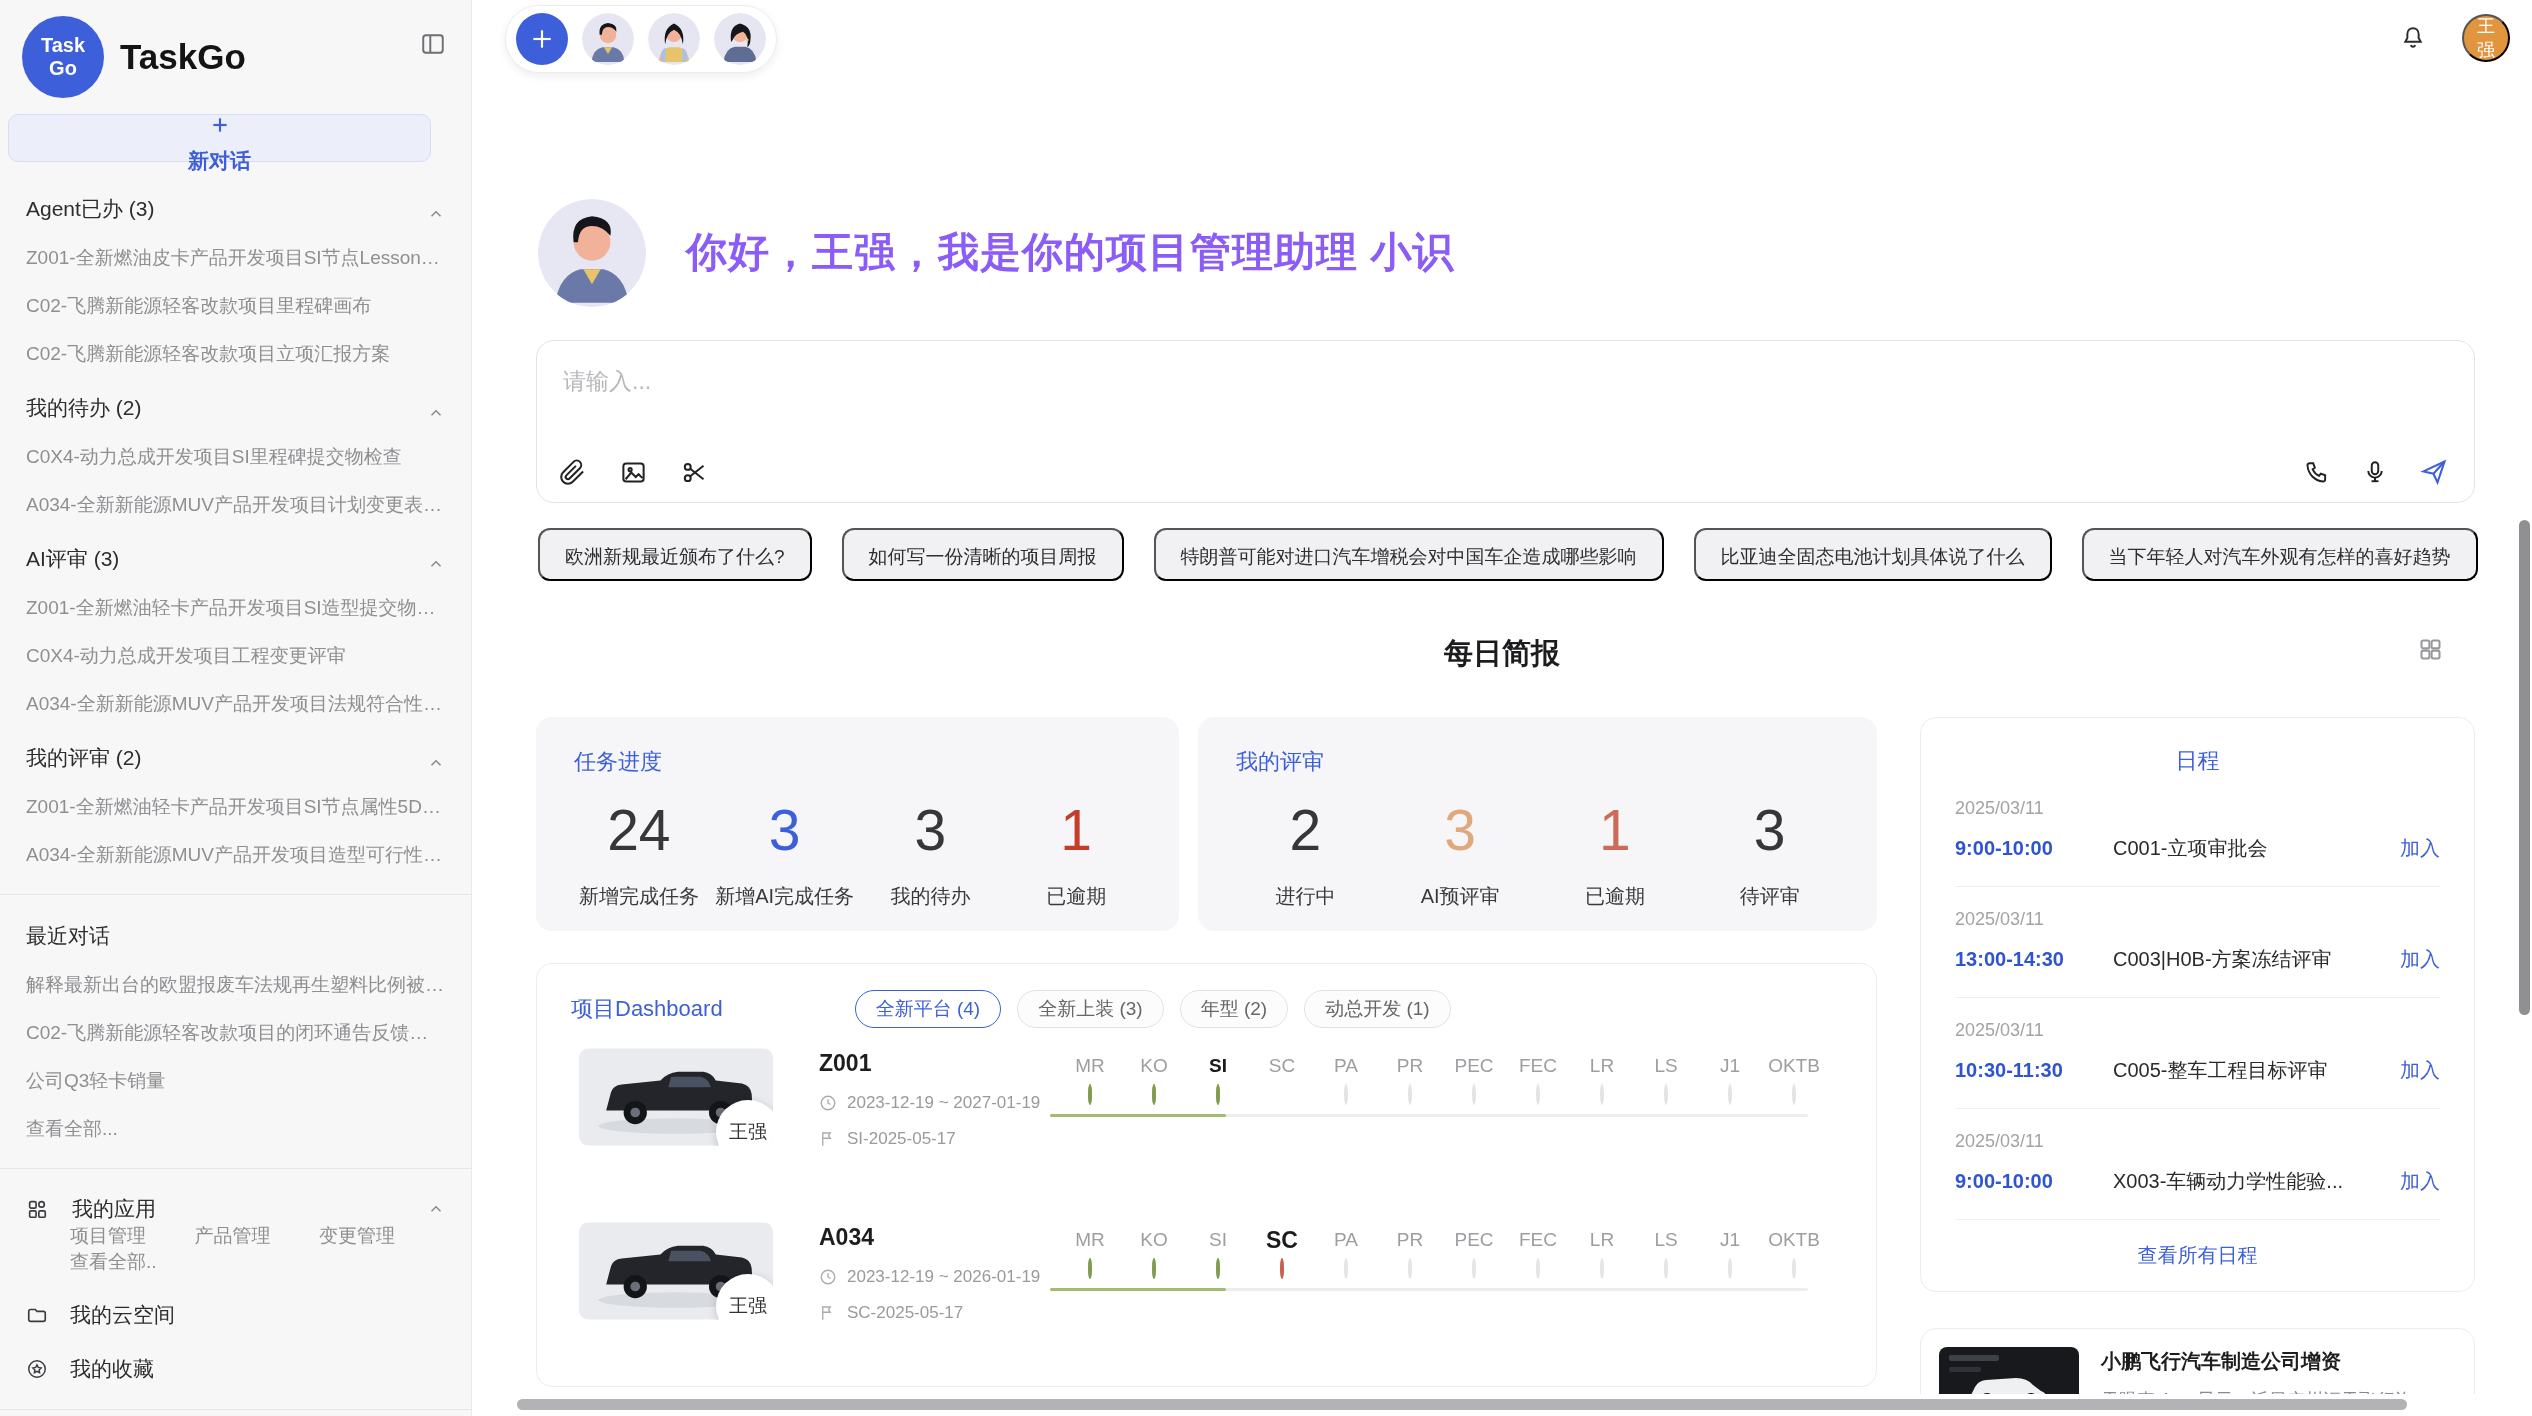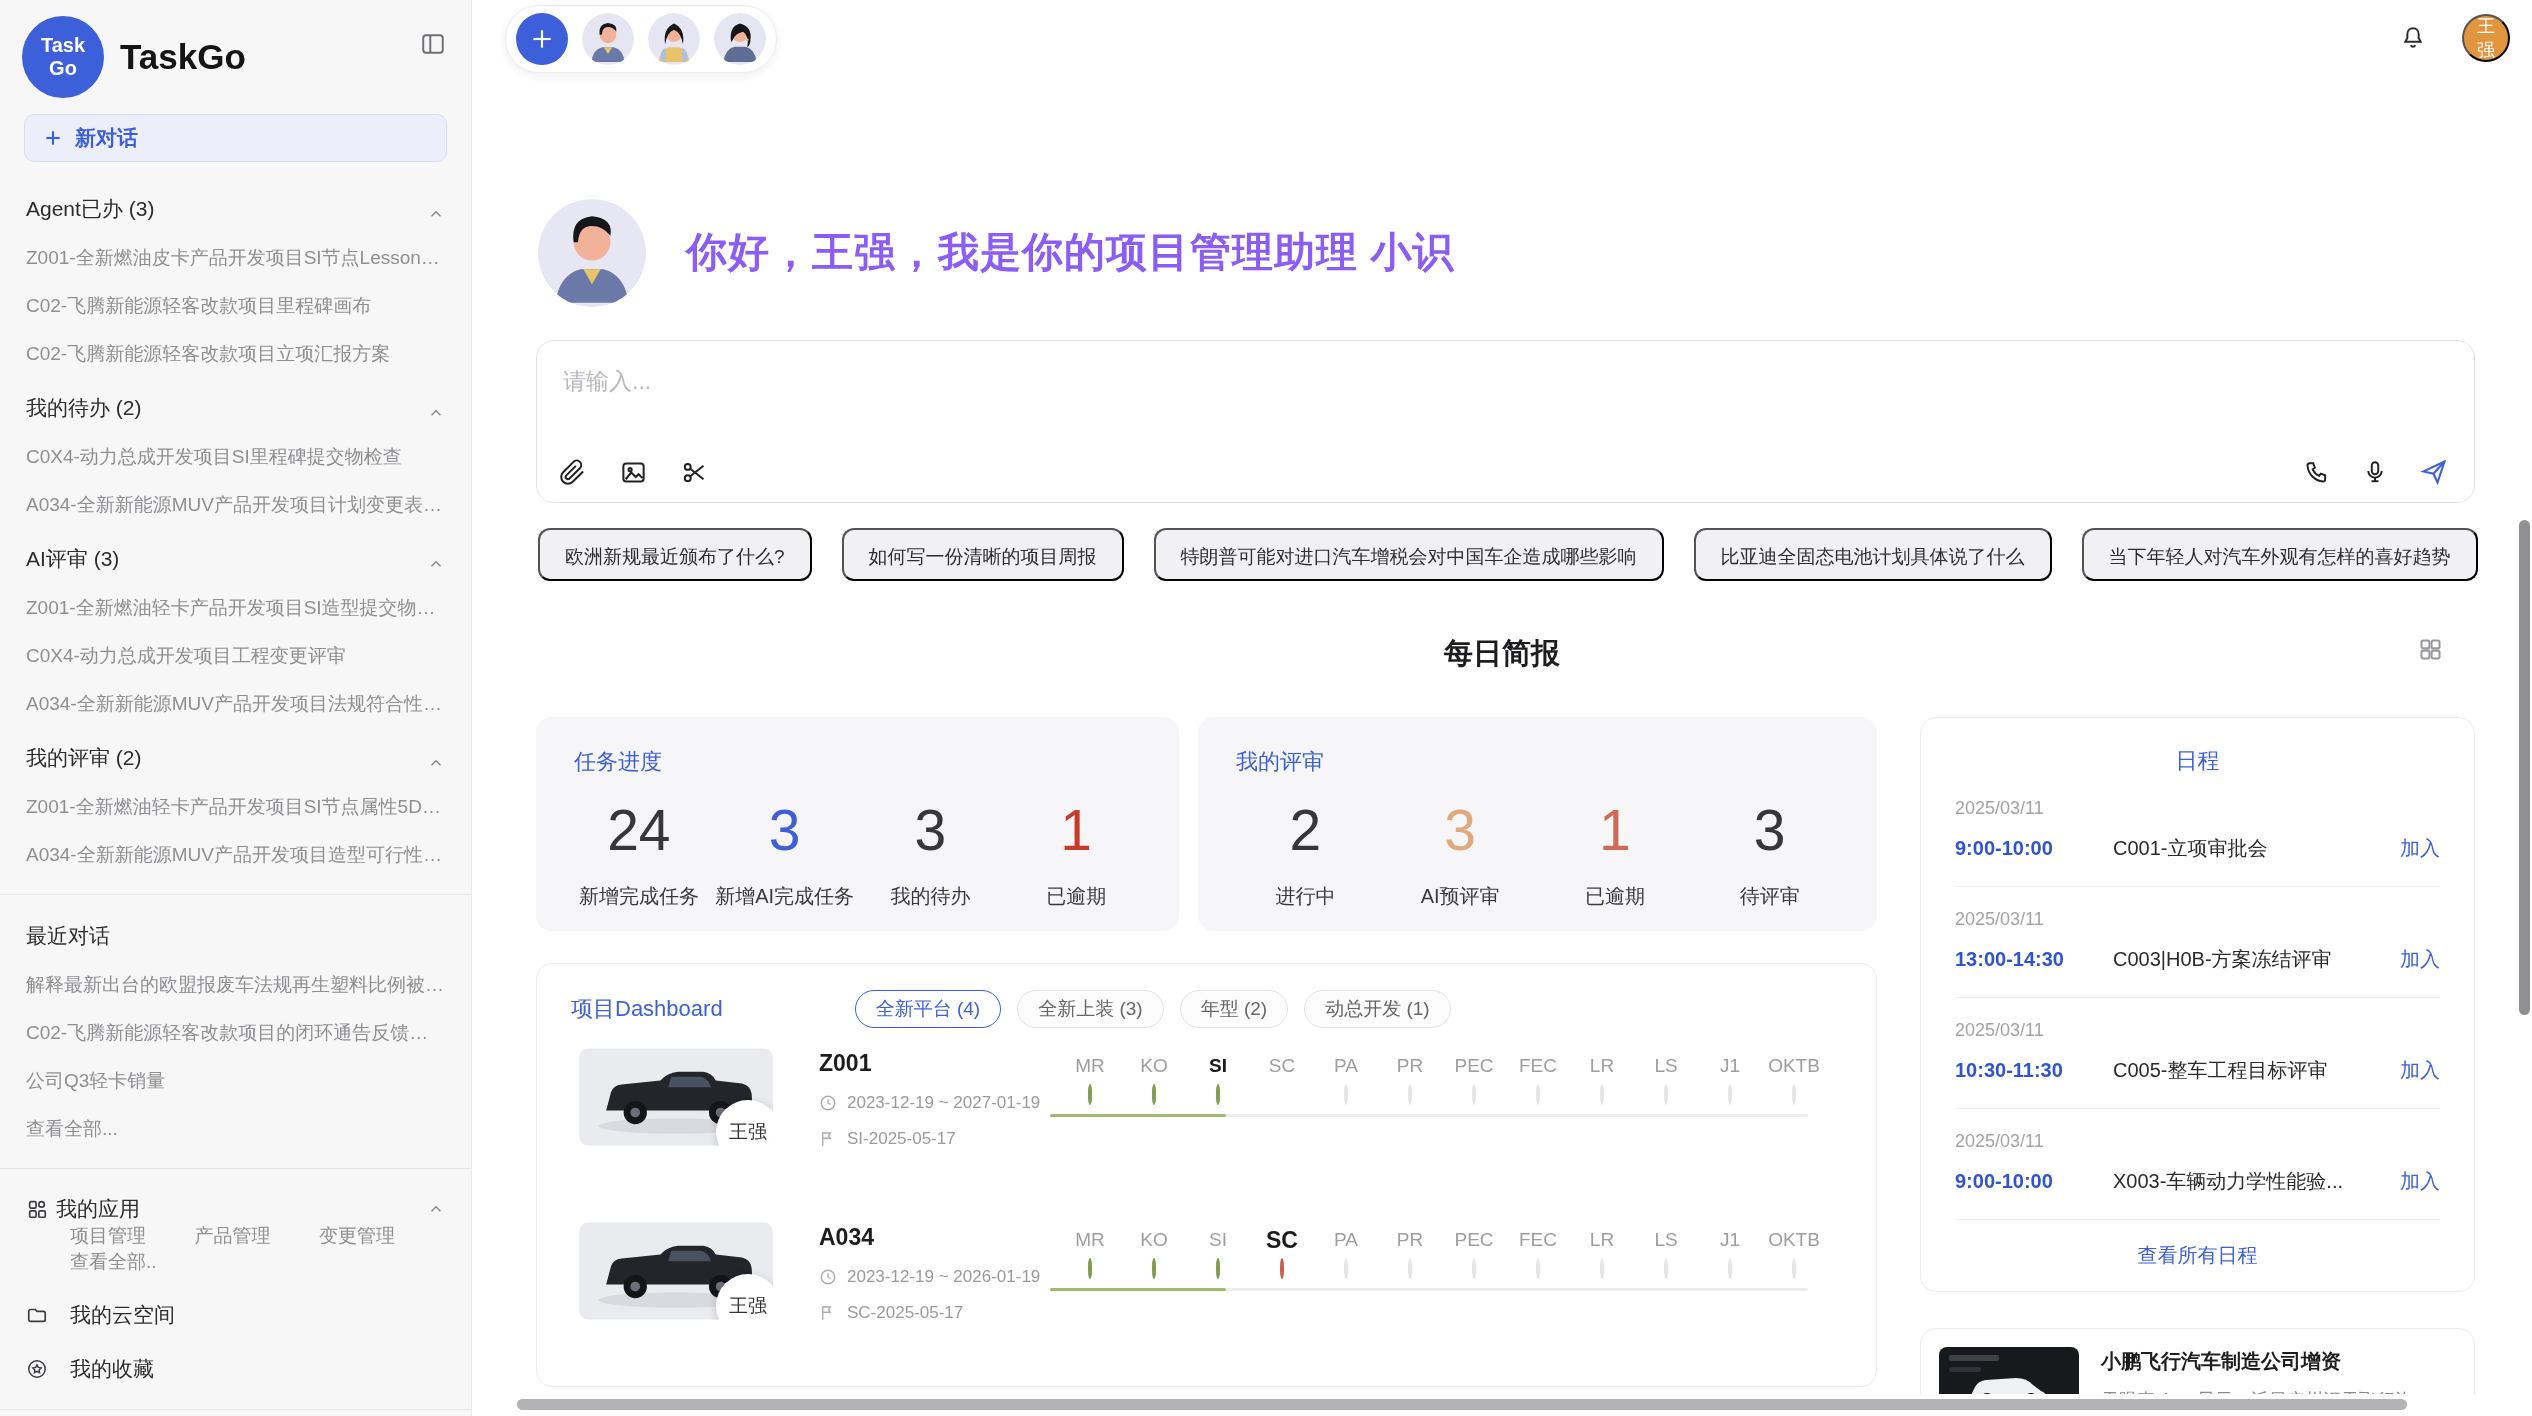--- a/index.html
+++ b/index.html
@@ -8,21 +8,21 @@
     font-family:"Liberation Sans","DejaVu Sans",sans-serif;color:#222;
   }
   .screen{position:relative;width:2532px;height:1416px;display:flex;}
 
   
   .sidebar{width:472px;min-width:472px;height:100%;background:#f7f7f8;border-right:1px solid:#eaeaea;border-right:1px solid #eaeaea;box-sizing:border-box;overflow:hidden;}
   .side-head{display:flex;align-items:center;padding:16px 26px 0 22px;position:relative;}
   .logo{width:82px;height:82px;border-radius:50%;background:#3D5FD9;color:#fff;display:flex;flex-direction:column;align-items:center;justify-content:center;font-size:20px;line-height:23px;font-weight:bold;}
   .app-title{font-size:35px;font-weight:bold;margin-left:16px;color:#141414;}
   .collapse-btn{position:absolute;right:20px;top:26px;width:36px;height:36px;display:flex;align-items:center;justify-content:center;cursor:pointer;background:none;border:none;padding:0;}
-  .new-chat{margin:16px 24px 0 24px;height:48px;border:1px solid #d7ddf4;background:#eceffa;border-radius:10px;display:flex;align-items:center;padding:16px 18px;gap:12px;color:#3D5FD9;font-size:21px;font-weight:bold;cursor:pointer;width:calc(100% - 48px);box-sizing:border-box;}
+  .new-chat{margin:16px 24px 0 8px;height:48px;border:1px solid #d7ddf4;background:#eceffa;border-radius:10px;display:flex;align-items:center;padding:0 18px;gap:12px;color:#3D5FD9;font-size:21px;font-weight:bold;cursor:pointer;width:calc(100% - 48px);box-sizing:border-box;flex-direction:column;}
   .side-nav{padding:6px 26px 0 26px;}
   .sec-head{display:flex;justify-content:space-between;align-items:flex-end;margin-top:27px;font-size:21px;color:#2d2d2f;}
   .sec-item{margin-top:22px;font-size:19px;color:#8f8f92;white-space:nowrap;overflow:hidden;text-overflow:ellipsis;cursor:pointer;display:block;}
   .divider{height:1px;background:#e6e6e8;margin:26px -26px 0 -26px;}
   .icon-row{display:flex;align-items:center;gap:22px;margin-top:26px;font-size:21px;color:#2d2d2f;cursor:pointer;}
   .sub-item{margin-top:36px;padding-left:44px;font-size:19px;color:#8f8f92;cursor:pointer;}
   .chev{flex:none;}
 
   
   .main{position:relative;flex:1;height:100%;background:#fff;overflow:hidden;}
@@ -207,21 +207,21 @@
       </div>
       <a class="sec-item">解释最新出台的欧盟报废车法规再生塑料比例被调至15%...</a>
       <a class="sec-item">C02-飞腾新能源轻客改款项目的闭环通告反馈情况</a>
       <a class="sec-item">公司Q3轻卡销量</a>
       <a class="sec-item">查看全部...</a>
 
       <div class="divider"></div>
 
       
       <div class="icon-row" style="justify-content:space-between;">
-        <span style="display:flex;align-items:center;gap:8px;">
+        <span style="display:flex;align-items:center;gap:24px;">
           <span>
             <svg width="22" height="22" viewBox="0 0 24 24" fill="none" stroke="#3c3c40" stroke-width="1.8">
                 <rect x="4" y="4" width="7" height="7" rx="1.5"></rect>
                 <rect x="14" y="4" width="6" height="6" rx="3"></rect>
                 <rect x="4" y="14" width="7" height="7" rx="1.5"></rect>
                 <rect x="14" y="14" width="7" height="7" rx="1.5"></rect>
               </svg>
           </span>
           <span>我的应用</span>
         </span>

